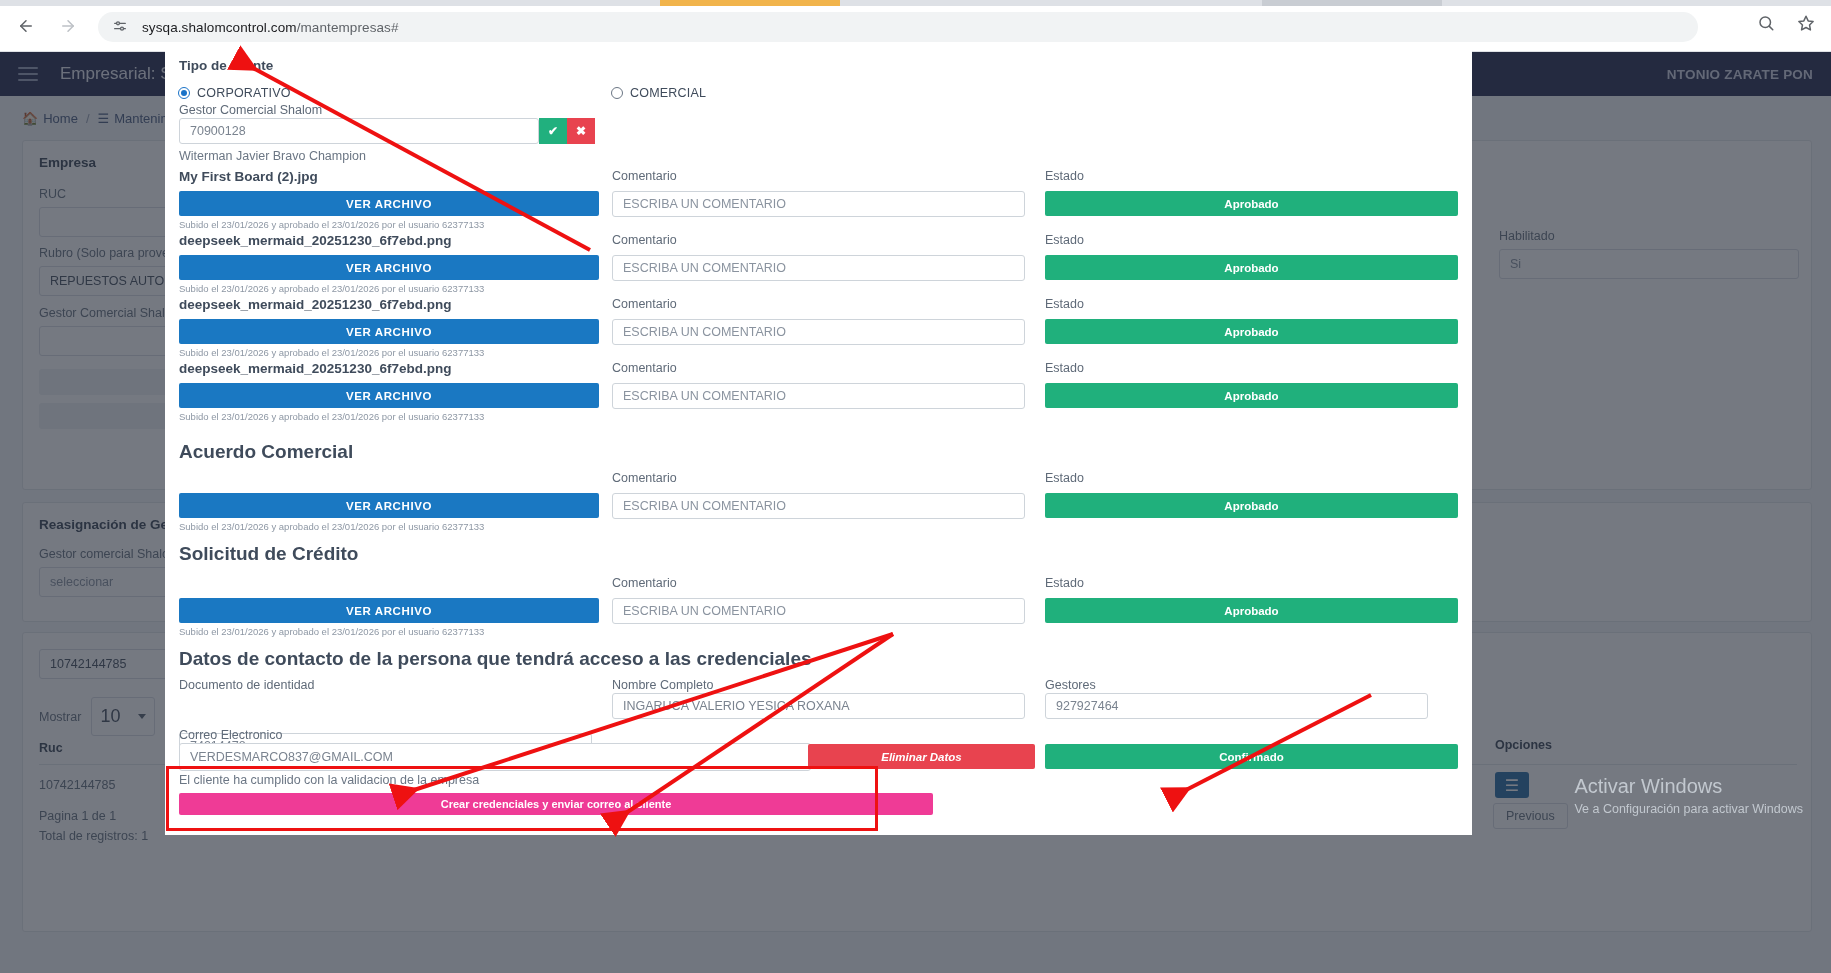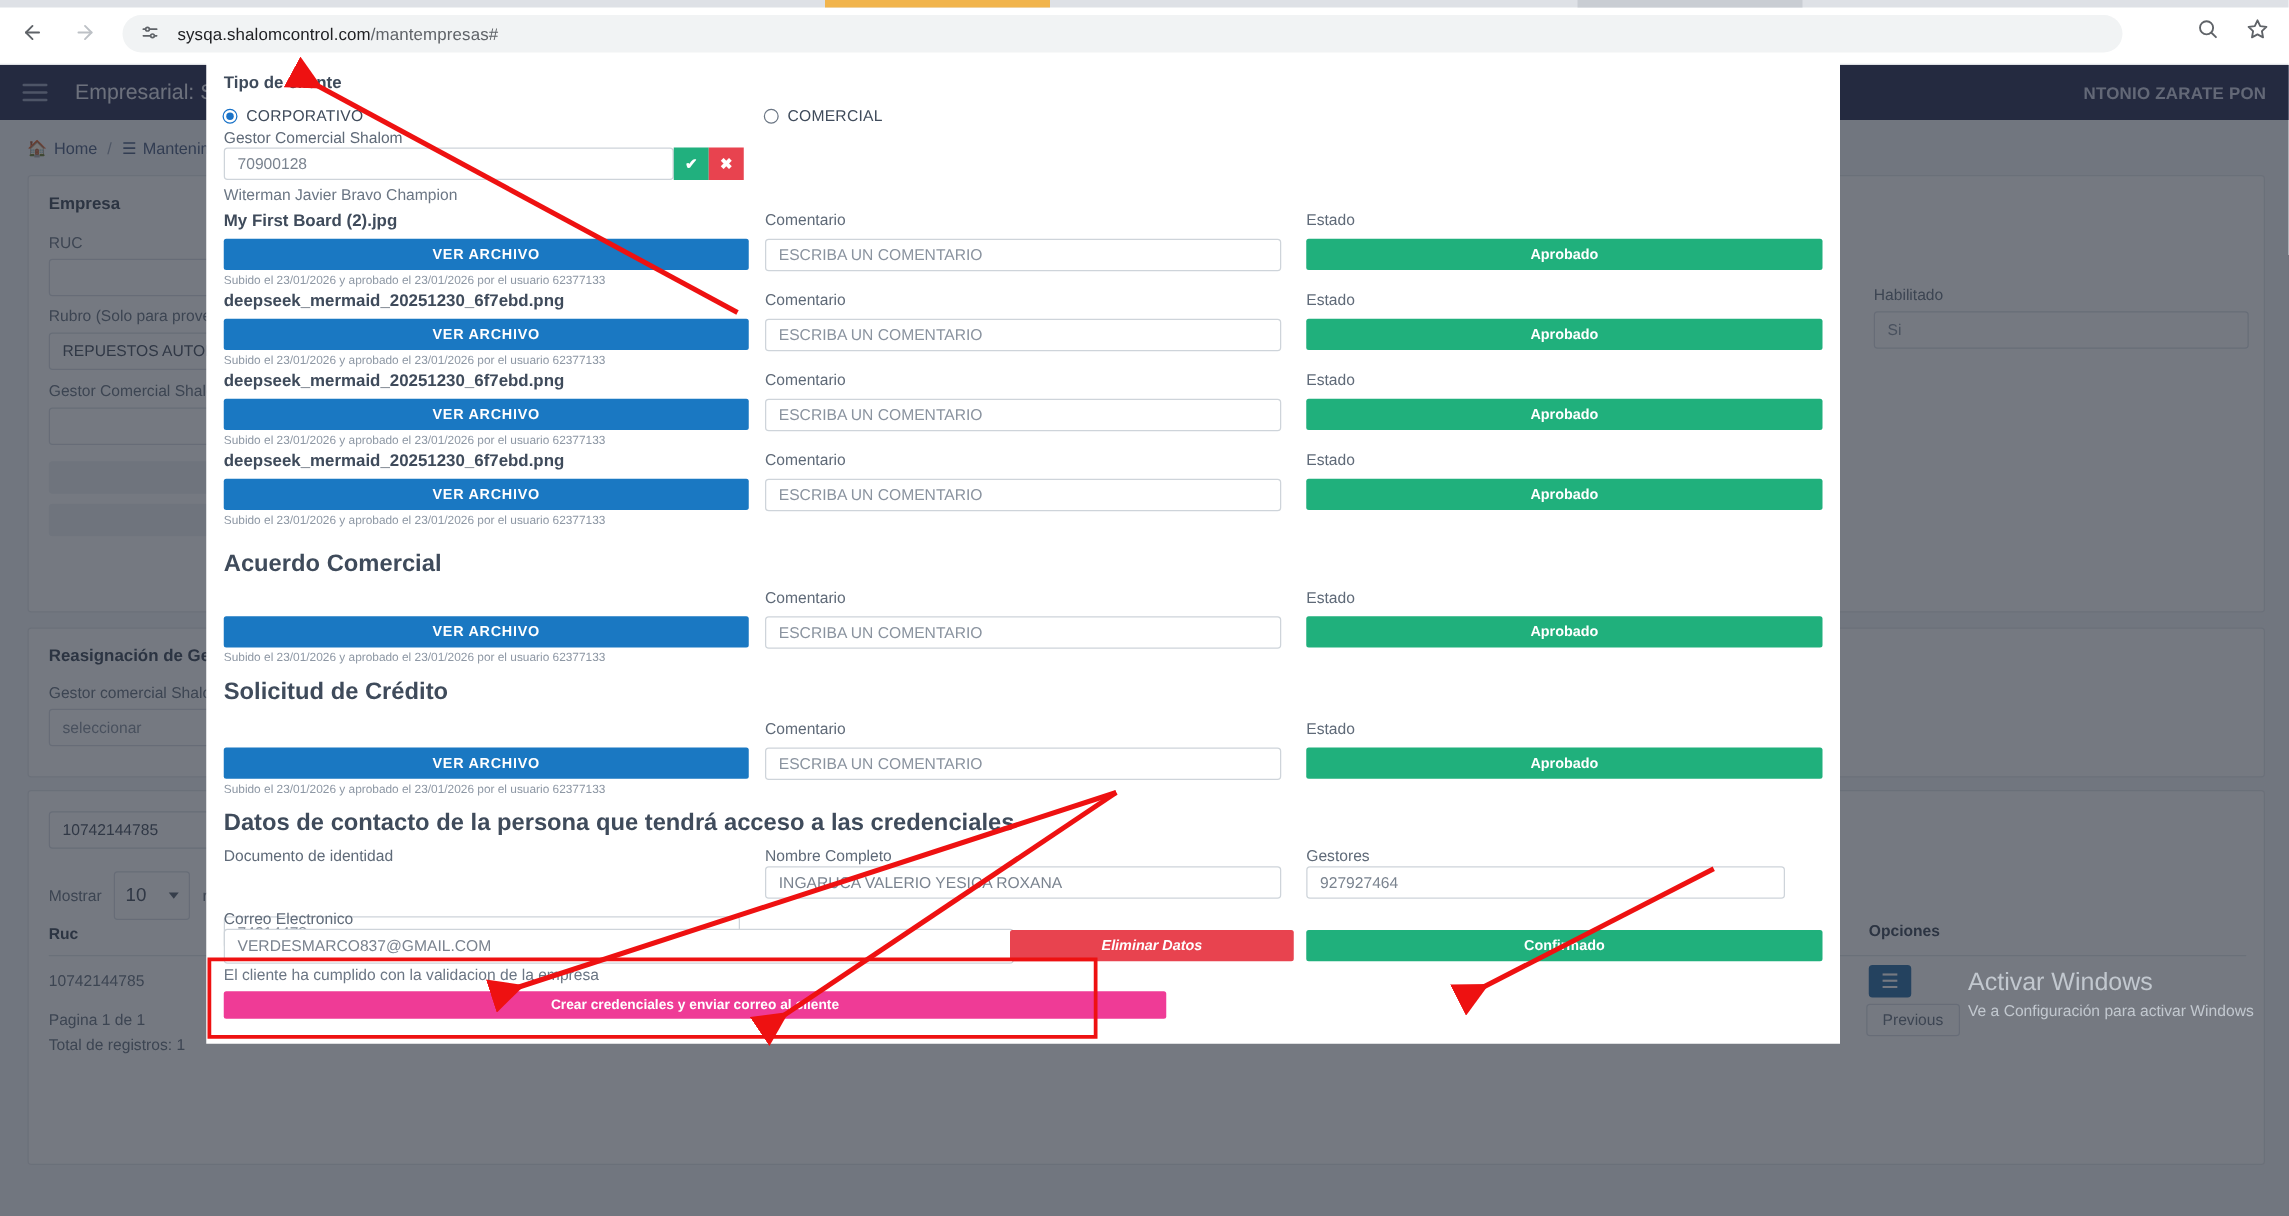--- a/index.html
+++ b/index.html
@@ -71,21 +71,21 @@
   .btn-sm {
     height:26px; min-width:34px; background:#2c6fa6; border-radius:3px;
     display:flex; align-items:center; justify-content:center; color:#fff;
   }
   .btn-pg {
     font-size:12.5px; color:#6b7684; border:1px solid #d9dee4; border-radius:3px;
     padding:5px 12px; background:#fff;
   }
   .sel {
     height:39px; border:1px solid #d9dee4; border-radius:3px; background:#fff;
-    font-size:15px; color:#4a5463; display:flex; align-items:center; gap:18px; padding:0 8px;
+    font-size:18px; color:#4a5463; display:flex; align-items:center; gap:18px; padding:0 8px;
   }
   .caret { width:0;height:0;border-left:4px solid transparent;border-right:4px solid transparent;border-top:5px solid #5a6472; }
 
   .dim-overlay {
     position:absolute; left:0; top:52px; width:1831px; height:921px;
     background:rgba(32,38,52,0.62); z-index:5;
   }
 
   
   .modal {

